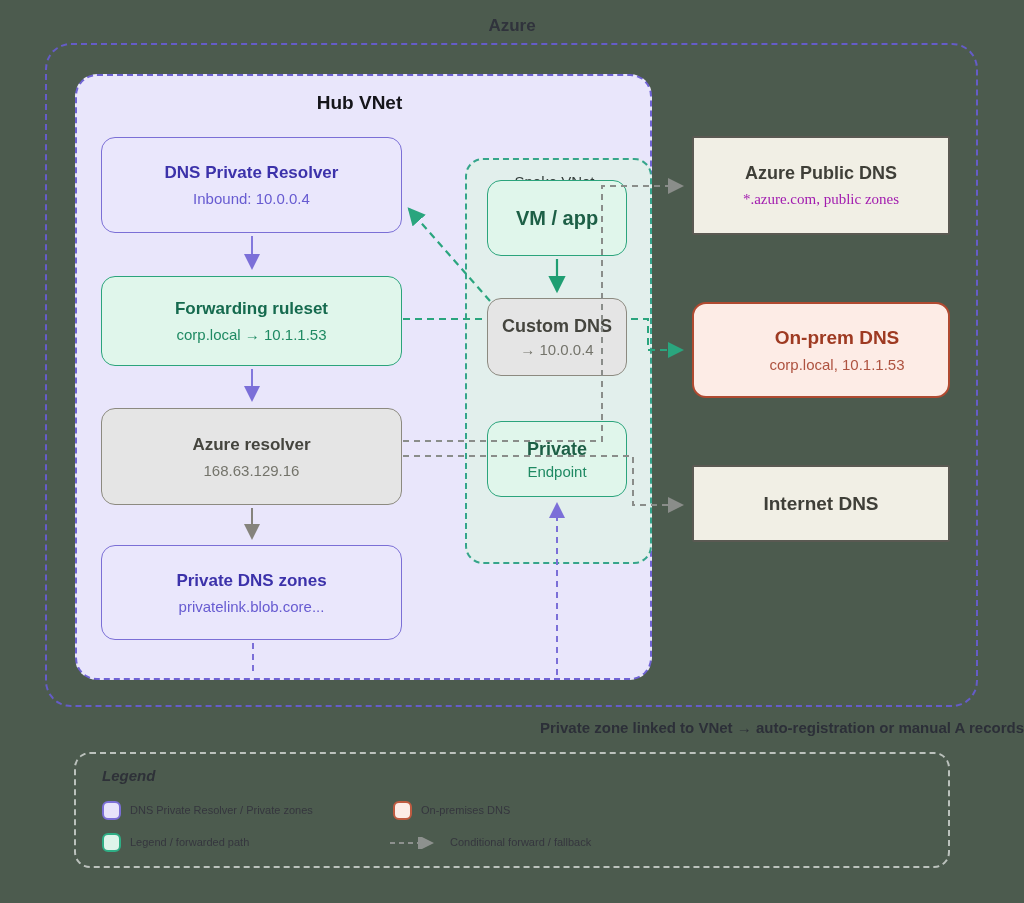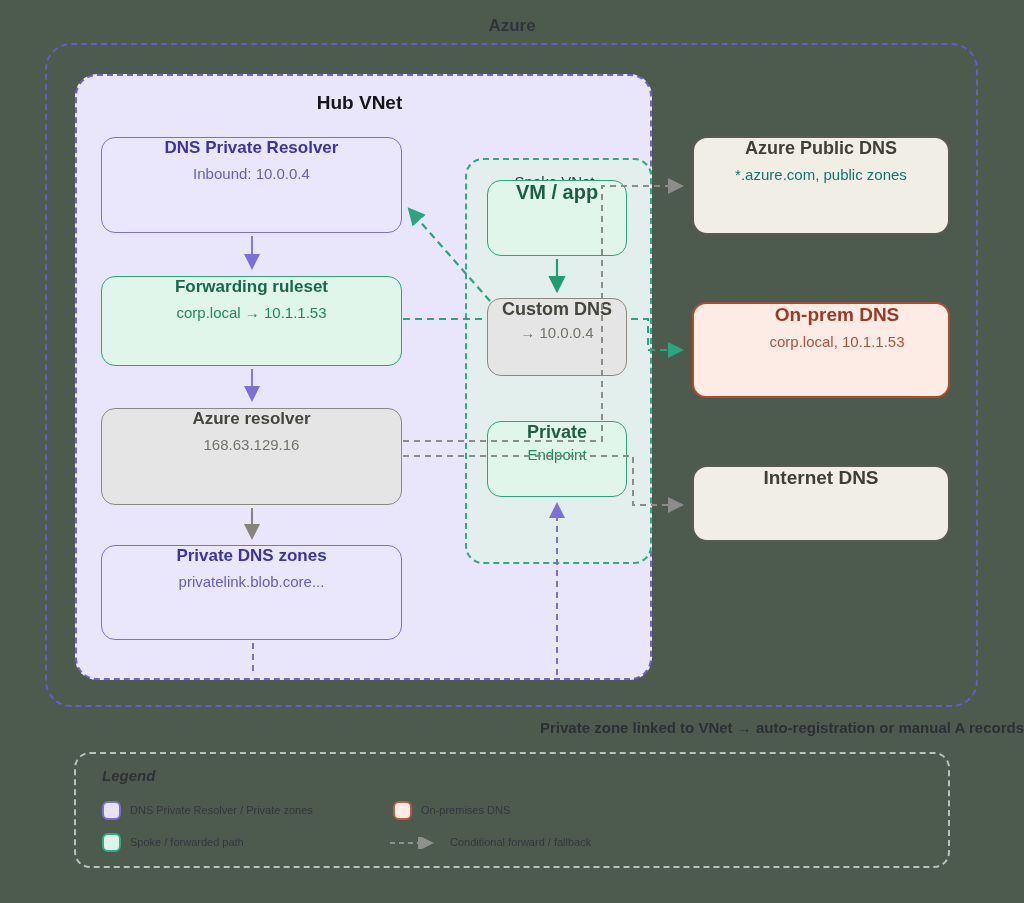--- a/index.html
+++ b/index.html
@@ -16,35 +16,35 @@
 
   .container-title{position:absolute;left:0;right:8px;text-align:center;font-weight:bold;}
   .hub-title{top:16px;font-size:19px;color:#15151a;}
   .spoke-title{top:13px;font-size:15px;font-weight:normal;color:#333d3b;}
 
   
   .svg-under{position:absolute;left:0;top:0;z-index:4;pointer-events:none;}
   .svg-over{position:absolute;left:0;top:0;z-index:6;pointer-events:none;}
 
   
-  .node{position:absolute;display:flex;flex-direction:column;justify-content:flex-start;
+  .node{position:absolute;display:flex;flex-direction:column;justify-content:center;
         align-items:center;gap:7px;text-align:center;z-index:5;box-sizing:border-box;}
   .node .t{font-weight:bold;}
   .n-purple{background:#eae7fc;border:1.6px solid #7b6fd6;border-radius:14px;}
   .n-purple .t{color:#3c32aa;font-size:17px;}
   .n-purple .s{color:#675bd1;font-size:15px;}
   .n-green{background:#e0f6eb;border:1.6px solid #2ba47c;border-radius:14px;}
   .n-green .t{color:#156a4e;font-size:17px;}
   .n-green .s{color:#1f8a63;font-size:15px;}
   .n-beige{background:#e5e5e5;border:1.6px solid #8c8a80;border-radius:14px;}
   .n-beige .t{color:#45453e;font-size:17px;}
   .n-beige .s{color:#74746b;font-size:15px;}
-  .n-beige-dark{background:#f1efe5;border:2px solid #5a5952;border-radius:15px;}
+  .n-beige-dark{background:#f1efe5;border:2px solid #5a5952;border-radius:2px;}
   .n-beige-dark .t{color:#3f3f38;font-size:18px;}
-  .n-beige-dark .s{color:#0f766e;font-size:15px;}
+  .n-beige-dark .s{color:#a21caf;font-size:15px;font-family:Liberation Serif, serif;}
   .n-red{background:#fdece6;border:2px solid #b04a31;border-radius:14px;}
   .n-red .t{color:#9e3a22;font-size:19px;}
   .n-red .s{color:#ae5340;font-size:15px;}
 
   
   #node-resolver{left:101px;top:137px;width:301px;height:96px;}
   #node-forwarding{left:101px;top:276px;width:301px;height:90px;}
   #node-azure-resolver{left:101px;top:408px;width:301px;height:97px;}
   #node-zones{left:101px;top:545px;width:301px;height:95px;}
   #node-vm{left:487px;top:180px;width:140px;height:76px;}
@@ -184,21 +184,21 @@
   <div class="legend">
     <div class="legend-title">Legend</div>
 
     <div class="swatch sw-purple"></div>
     <div class="lbl" id="lg1">DNS Private Resolver / Private zones</div>
 
     <div class="swatch sw-red"></div>
     <div class="lbl" id="lg2">On-premises DNS</div>
 
     <div class="swatch sw-green"></div>
-    <div class="lbl" id="lg3">Spoke / forwarded path</div>
+    <div class="lbl" id="lg3">Legend / forwarded path</div>
 
     <svg class="legend-arrow" width="54" height="12">
       <defs>
         <marker id="mLGray" markerWidth="9" markerHeight="8" refX="7" refY="4" orient="auto">
           <path d="M0,0 L8,4 L0,8 z" fill="#8d918e"></path>
         </marker>
       </defs>
       <line x1="2" y1="6" x2="44" y2="6" stroke="#8d918e" stroke-width="2" stroke-dasharray="5 4" marker-end="url(#mLGray)"></line>
     </svg>
     <div class="lbl" id="lg4">Conditional forward / fallback</div>

